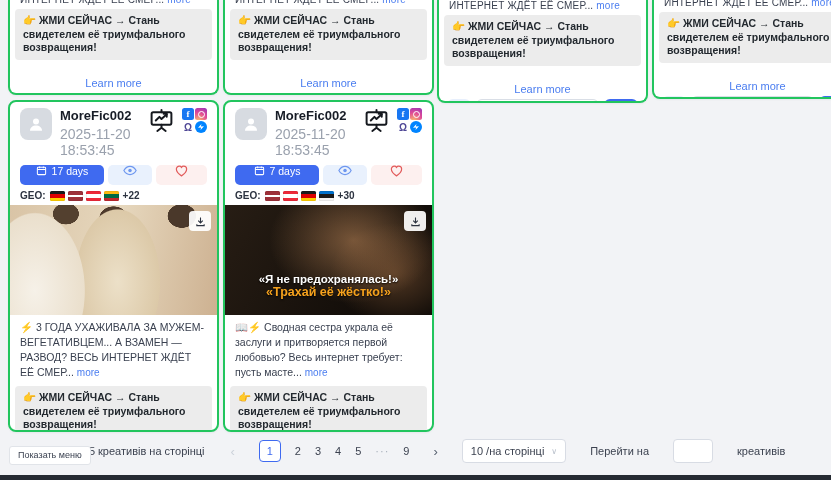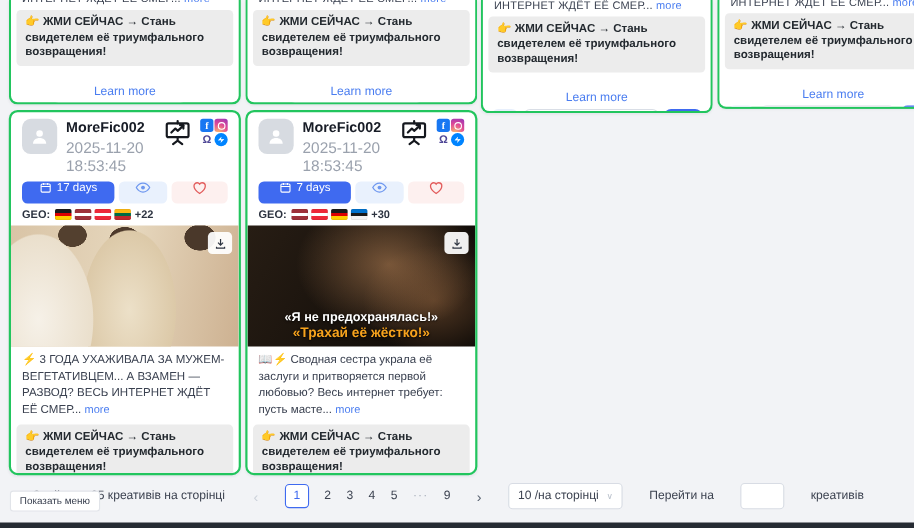--- a/index.html
+++ b/index.html
@@ -71,21 +71,21 @@
   .si-an { background:#fff; color:#4f4796; font-size:10px; font-weight:bold; }
   .si-ms { background:#0084ff; border-radius:50%; }
   .si-ms i { width:6px; height:6px; background:#fff; clip-path:polygon(0 62%,58% 0,48% 42%,100% 38%,42% 100%,52% 58%); }
   
   .actions { display:flex; gap:4px; padding:0 10px; margin-top:7px; height:20px; flex:none; }
   .actions button { border:none; border-radius:5px; display:flex; align-items:flex-start; justify-content:center; cursor:pointer; }
   .btn-days { flex:1.9; background:#3f6af0; color:#fff; font-size:10.5px; gap:5px; font-family:"Liberation Sans", sans-serif; }
   .btn-eye { flex:1; background:#e9f1fd; }
   .btn-heart { flex:1.15; background:#fdf0ef; }
   
-  .geo { display:flex; align-items:flex-start; gap:4px; padding:0 10px; margin:5px 0 4px; font-size:10px; font-weight:bold; color:#2c3340; flex:none; }
+  .geo { display:flex; align-items:flex-end; gap:4px; padding:0 10px; margin:5px 0 4px; font-size:10px; font-weight:bold; color:#2c3340; flex:none; }
   .flags { display:flex; gap:3px; }
   .flag { width:15px; height:10px; border-radius:1.5px; box-shadow:inset 0 0 0 .5px rgba(0,0,0,.12); }
   .flag-de { background:linear-gradient(#1a1a1a 33%, #dd0000 33% 66%, #ffce00 66%); }
   .flag-lv { background:linear-gradient(#9e3039 40%, #fff 40% 60%, #9e3039 60%); }
   .flag-at { background:linear-gradient(#ed2939 33%, #fff 33% 66%, #ed2939 66%); }
   .flag-lt { background:linear-gradient(#fdb913 33%, #006a44 33% 66%, #c1272d 66%); }
   .flag-ee { background:linear-gradient(#0072ce 33%, #1a1a1a 33% 66%, #f4f4f4 66%); }
   
   .adimg { position:relative; height:110px; flex:none; cursor:pointer; }
   .img1 { background:
@@ -97,21 +97,21 @@
     linear-gradient(100deg, #d9c4a6, #e6d7bd 50%, #cdb191); }
   .img2 { background:
     radial-gradient(120px 90px at 62% 32%, rgba(196,140,92,.55), rgba(0,0,0,0) 70%),
     radial-gradient(90px 70px at 82% 62%, rgba(160,108,66,.45), rgba(0,0,0,0) 72%),
     linear-gradient(120deg, #271d14, #120d09 75%); }
   .imgdl {
     position:absolute; top:6px; right:6px; width:22px; height:20px;
     background:rgba(255,255,255,.93); border:none; border-radius:4px;
     display:flex; align-items:center; justify-content:center; cursor:pointer;
   }
-  .cap { position:absolute; left:0; right:0; bottom:6px; text-align:center; font-weight:bold; text-shadow:0 1px 2px rgba(0,0,0,.9); }
+  .cap { position:absolute; left:0; right:0; bottom:16px; text-align:center; font-weight:bold; text-shadow:0 1px 2px rgba(0,0,0,.9); }
   .cap1 { color:#fff; font-size:11.5px; }
   .cap2 { color:#f6a21d; font-size:12.5px; }
   .cap div:empty { display:none; }
   
   .adbody { padding:5px 10px 0; font-size:10.5px; line-height:1.42; color:#3a4150; flex:none; }
   .more { color:#4a7df0; cursor:pointer; font-size:10px; text-decoration:none; }
   
   .pagerow {
     position:absolute; top:437px; left:30px; right:4px; height:28px;
     display:flex; align-items:center; gap:24px; font-size:11px; color:#3c4250;

